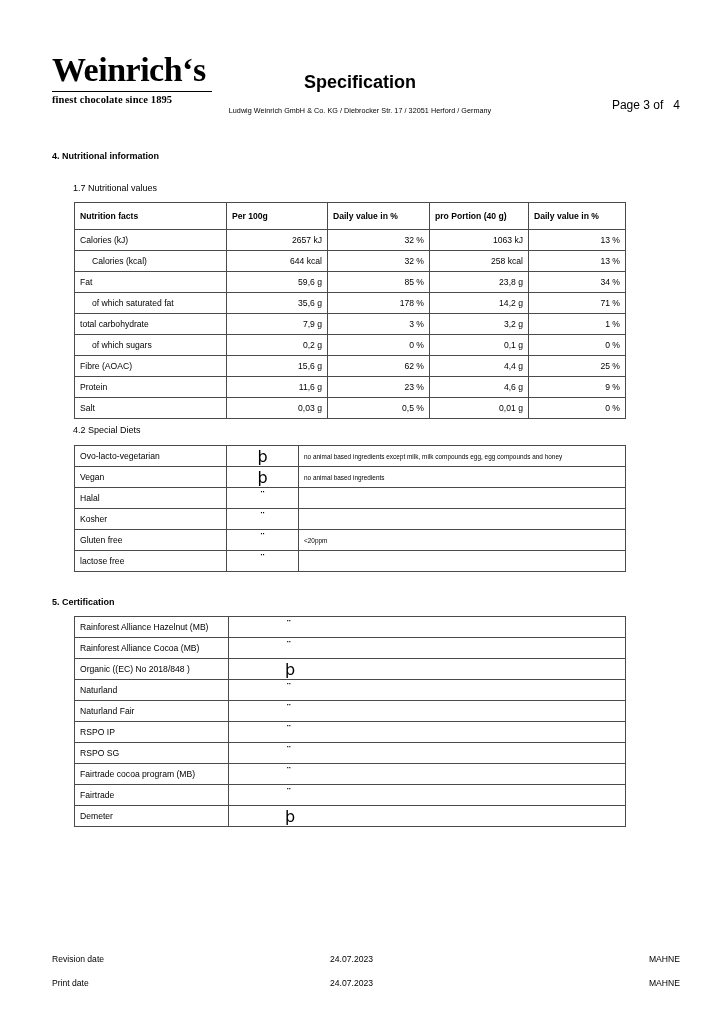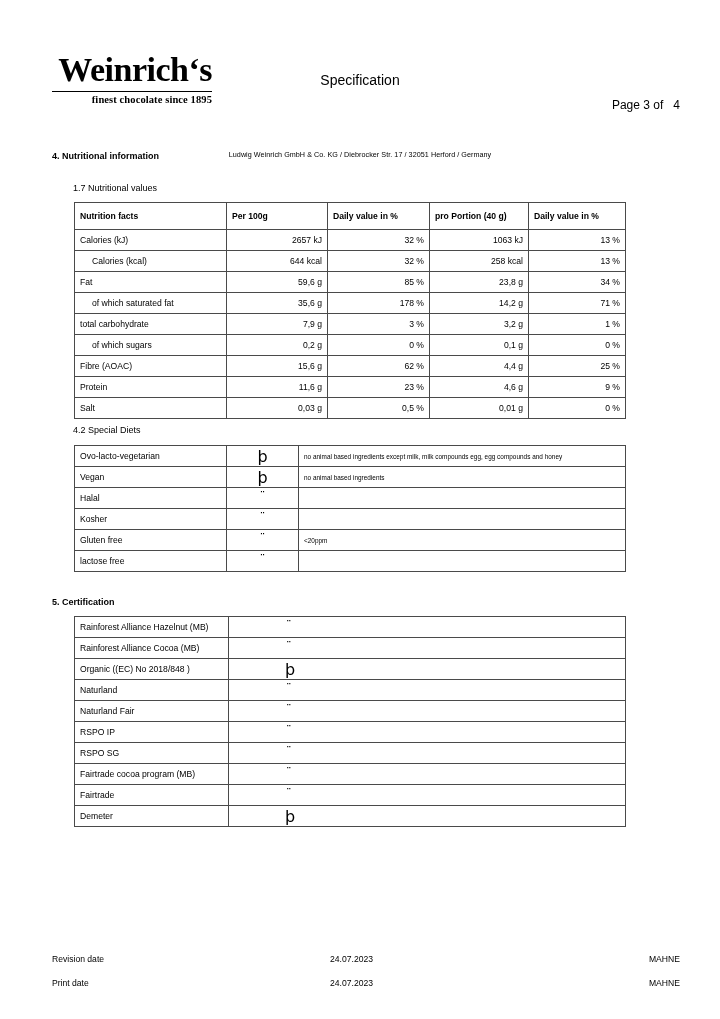--- a/index.html
+++ b/index.html
@@ -22,21 +22,21 @@
     position: absolute;
     left: 0; top: 0;
     width: 720px;
     height: 125px;
   }
   .logo-block {
     position: absolute;
     left: 52px;
     top: 52px;
     width: 160px;
-    text-align: right;
+    text-align: left;
   }
   .logo-word {
     font-family: "Liberation Serif", serif;
     font-size: 34px;
     font-weight: 700;
     letter-spacing: -0.5px;
     line-height: 1.05;
     white-space: nowrap;
   }
   .logo-rule {
@@ -48,31 +48,30 @@
     font-size: 10.5px;
     font-weight: 700;
     letter-spacing: 0.1px;
     white-space: nowrap;
   }
   .spec-title {
     position: absolute;
     left: 0; top: 72px;
     width: 720px;
     text-align: center;
-    font-size: 14px;
-    font-weight: 400;
+    font-size: 18px;
+    font-weight: 700;
   }
   .company-line {
     position: absolute;
     left: 0; top: 106px;
     width: 720px;
     text-align: center;
     font-size: 7.2px;
     letter-spacing: 0.05px;
-    margin-top: 44px;
   }
   .page-info {
     position: absolute;
     right: 40px;
     top: 98px;
     font-size: 12px;
     white-space: pre;
   }
 
   

